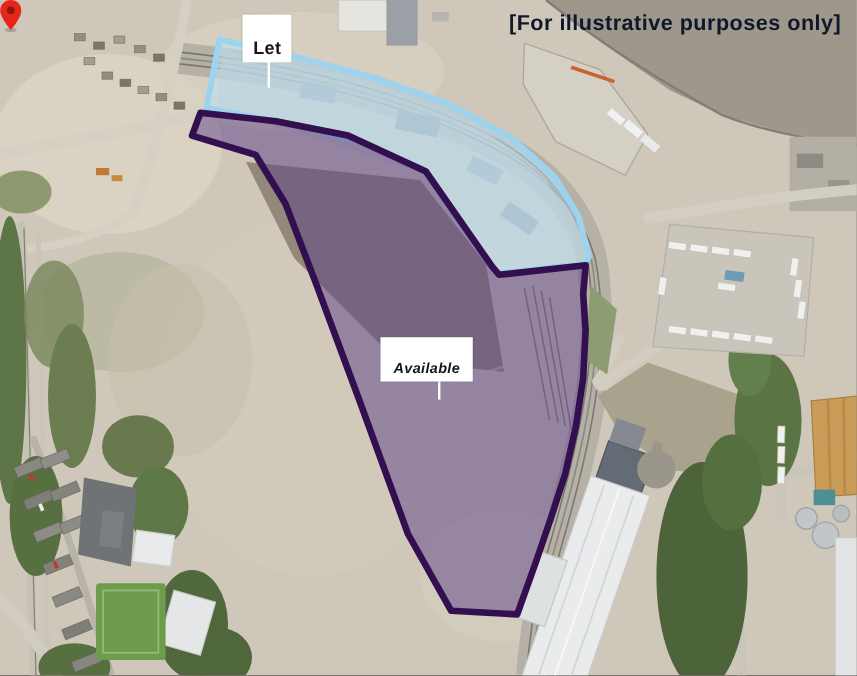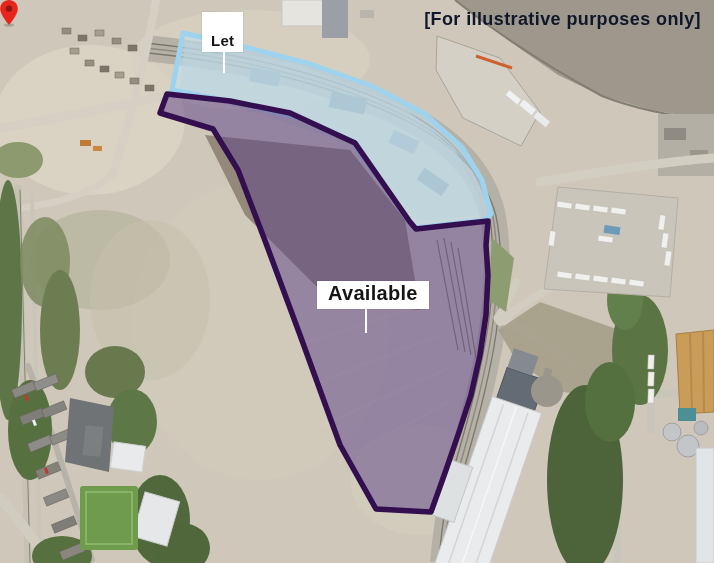--- a/index.html
+++ b/index.html
@@ -9,21 +9,21 @@
     background:#cfc8ba;
   }
   #stage svg{position:absolute;left:0;top:0;display:block;}
   .map-label{
     position:absolute;background:#ffffff;color:#161616;
     font-weight:bold;white-space:nowrap;letter-spacing:.3px;
     box-shadow:0 0 1px rgba(0,0,0,.25);
     z-index:5;
   }
   .label-let{left:202px;top:12px;font-size:15px;padding:20px 9px 3px;}
-  .label-available{left:317px;top:281px;font-size:20px;padding:1px 11px 4px;}
+  .label-available{left:317px;top:281px;font-size:12px;padding:19px 11px 4px;font-style:italic;}
   .leader{position:absolute;width:2px;background:#ffffff;z-index:4;}
   .leader-let{left:223px;top:33px;height:40px;}
   .leader-available{left:365px;top:306px;height:27px;}
   .disclaimer{
     position:absolute;left:0;right:13px;top:9px;text-align:right;
     font-size:18px;font-weight:bold;color:#0f172a;letter-spacing:.4px;z-index:5;
   }
   .pin{position:absolute;left:538px;top:340px;z-index:6;}
 </style>
 </head>

